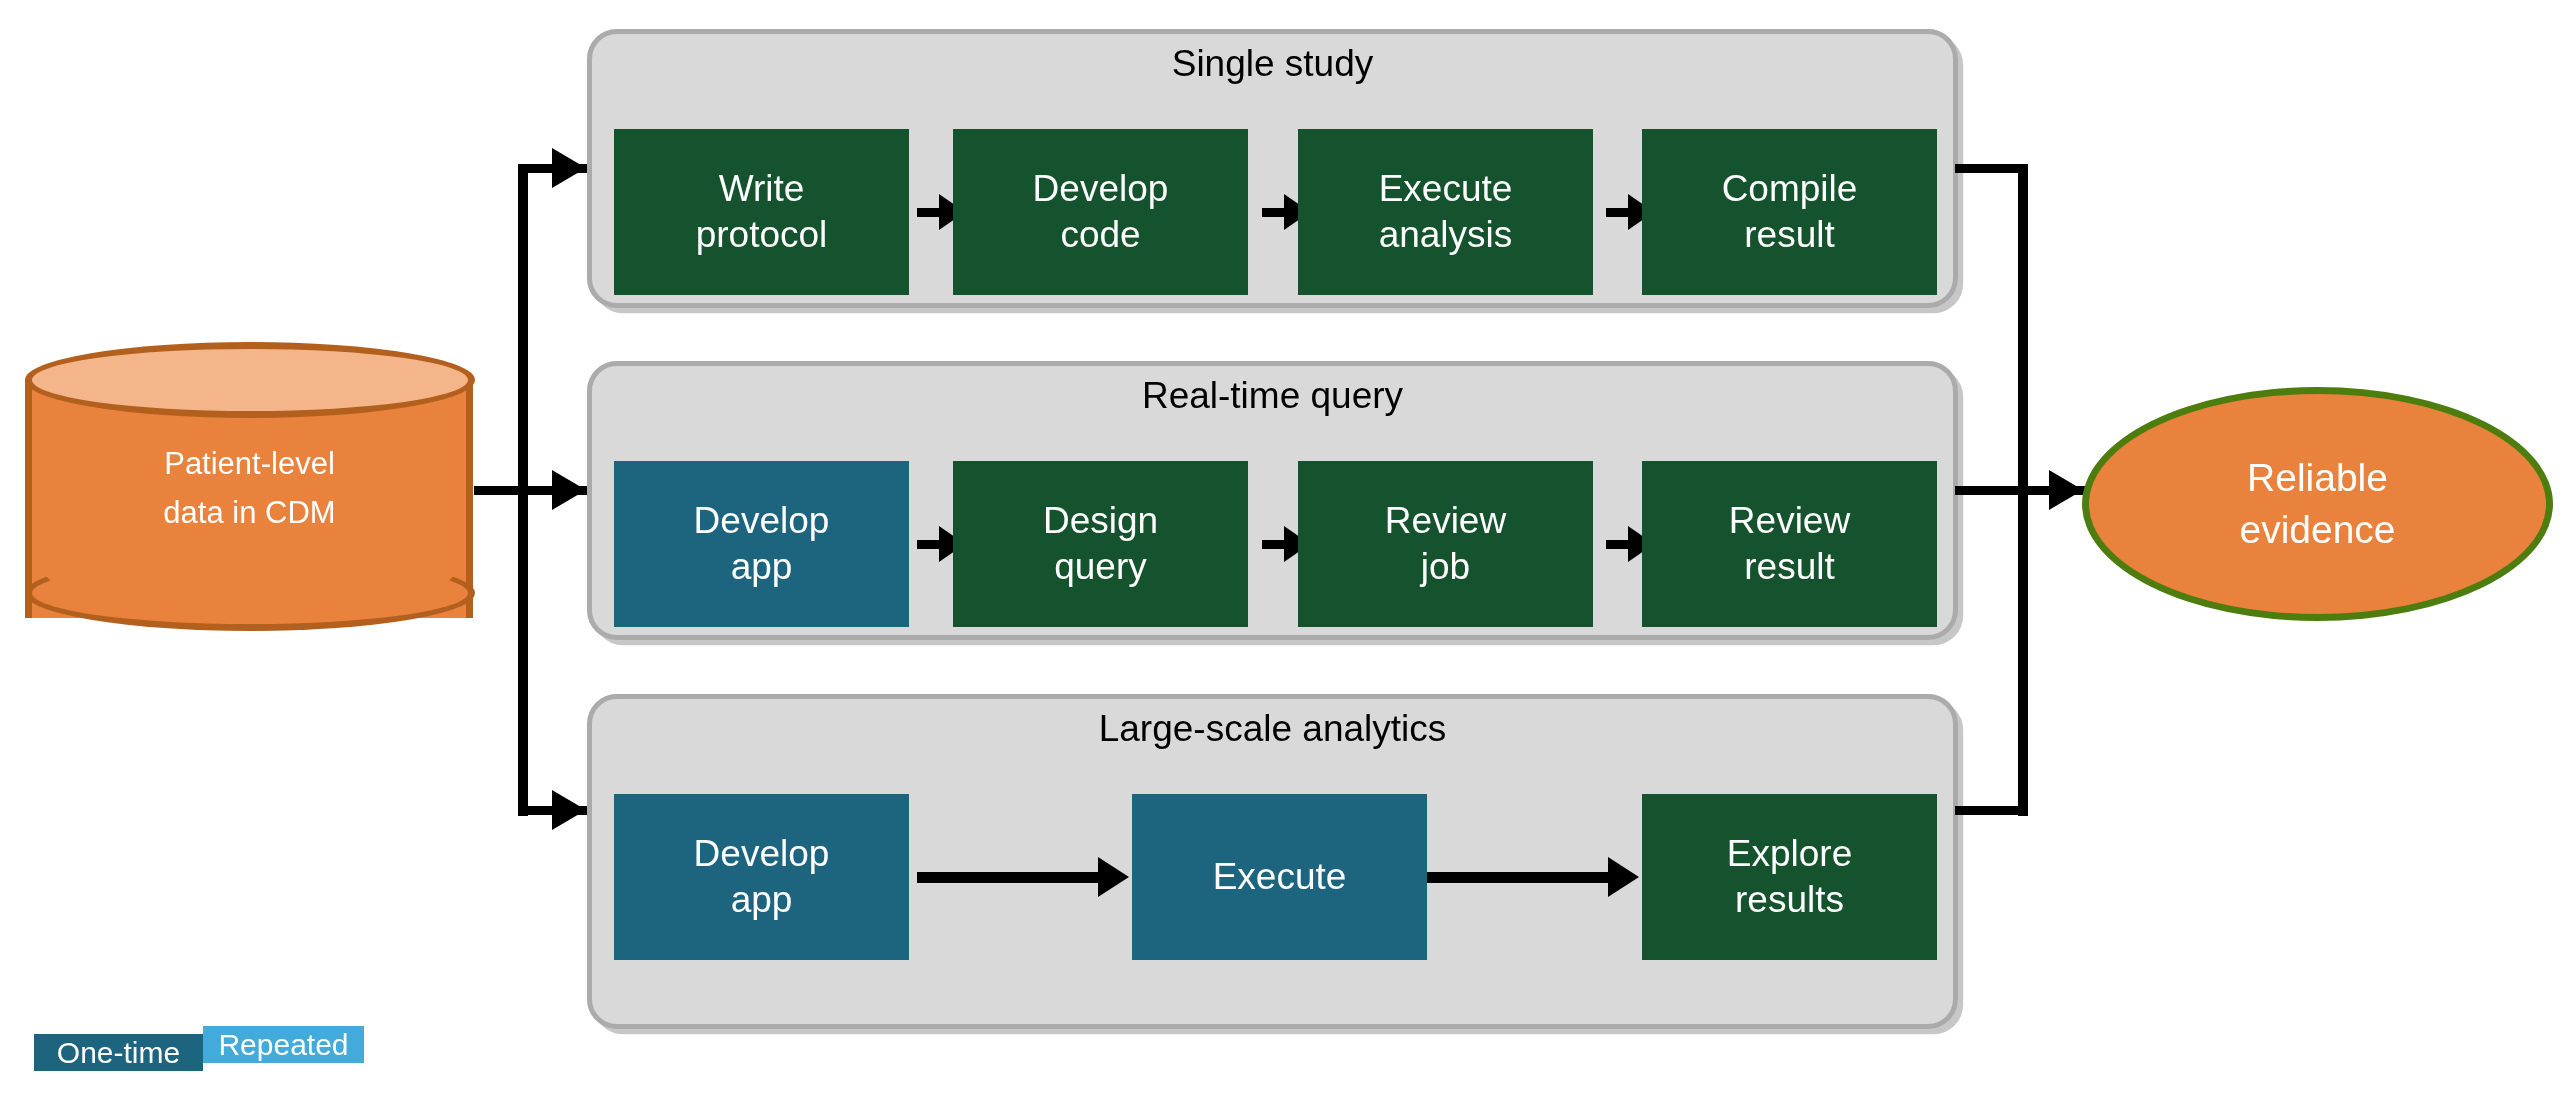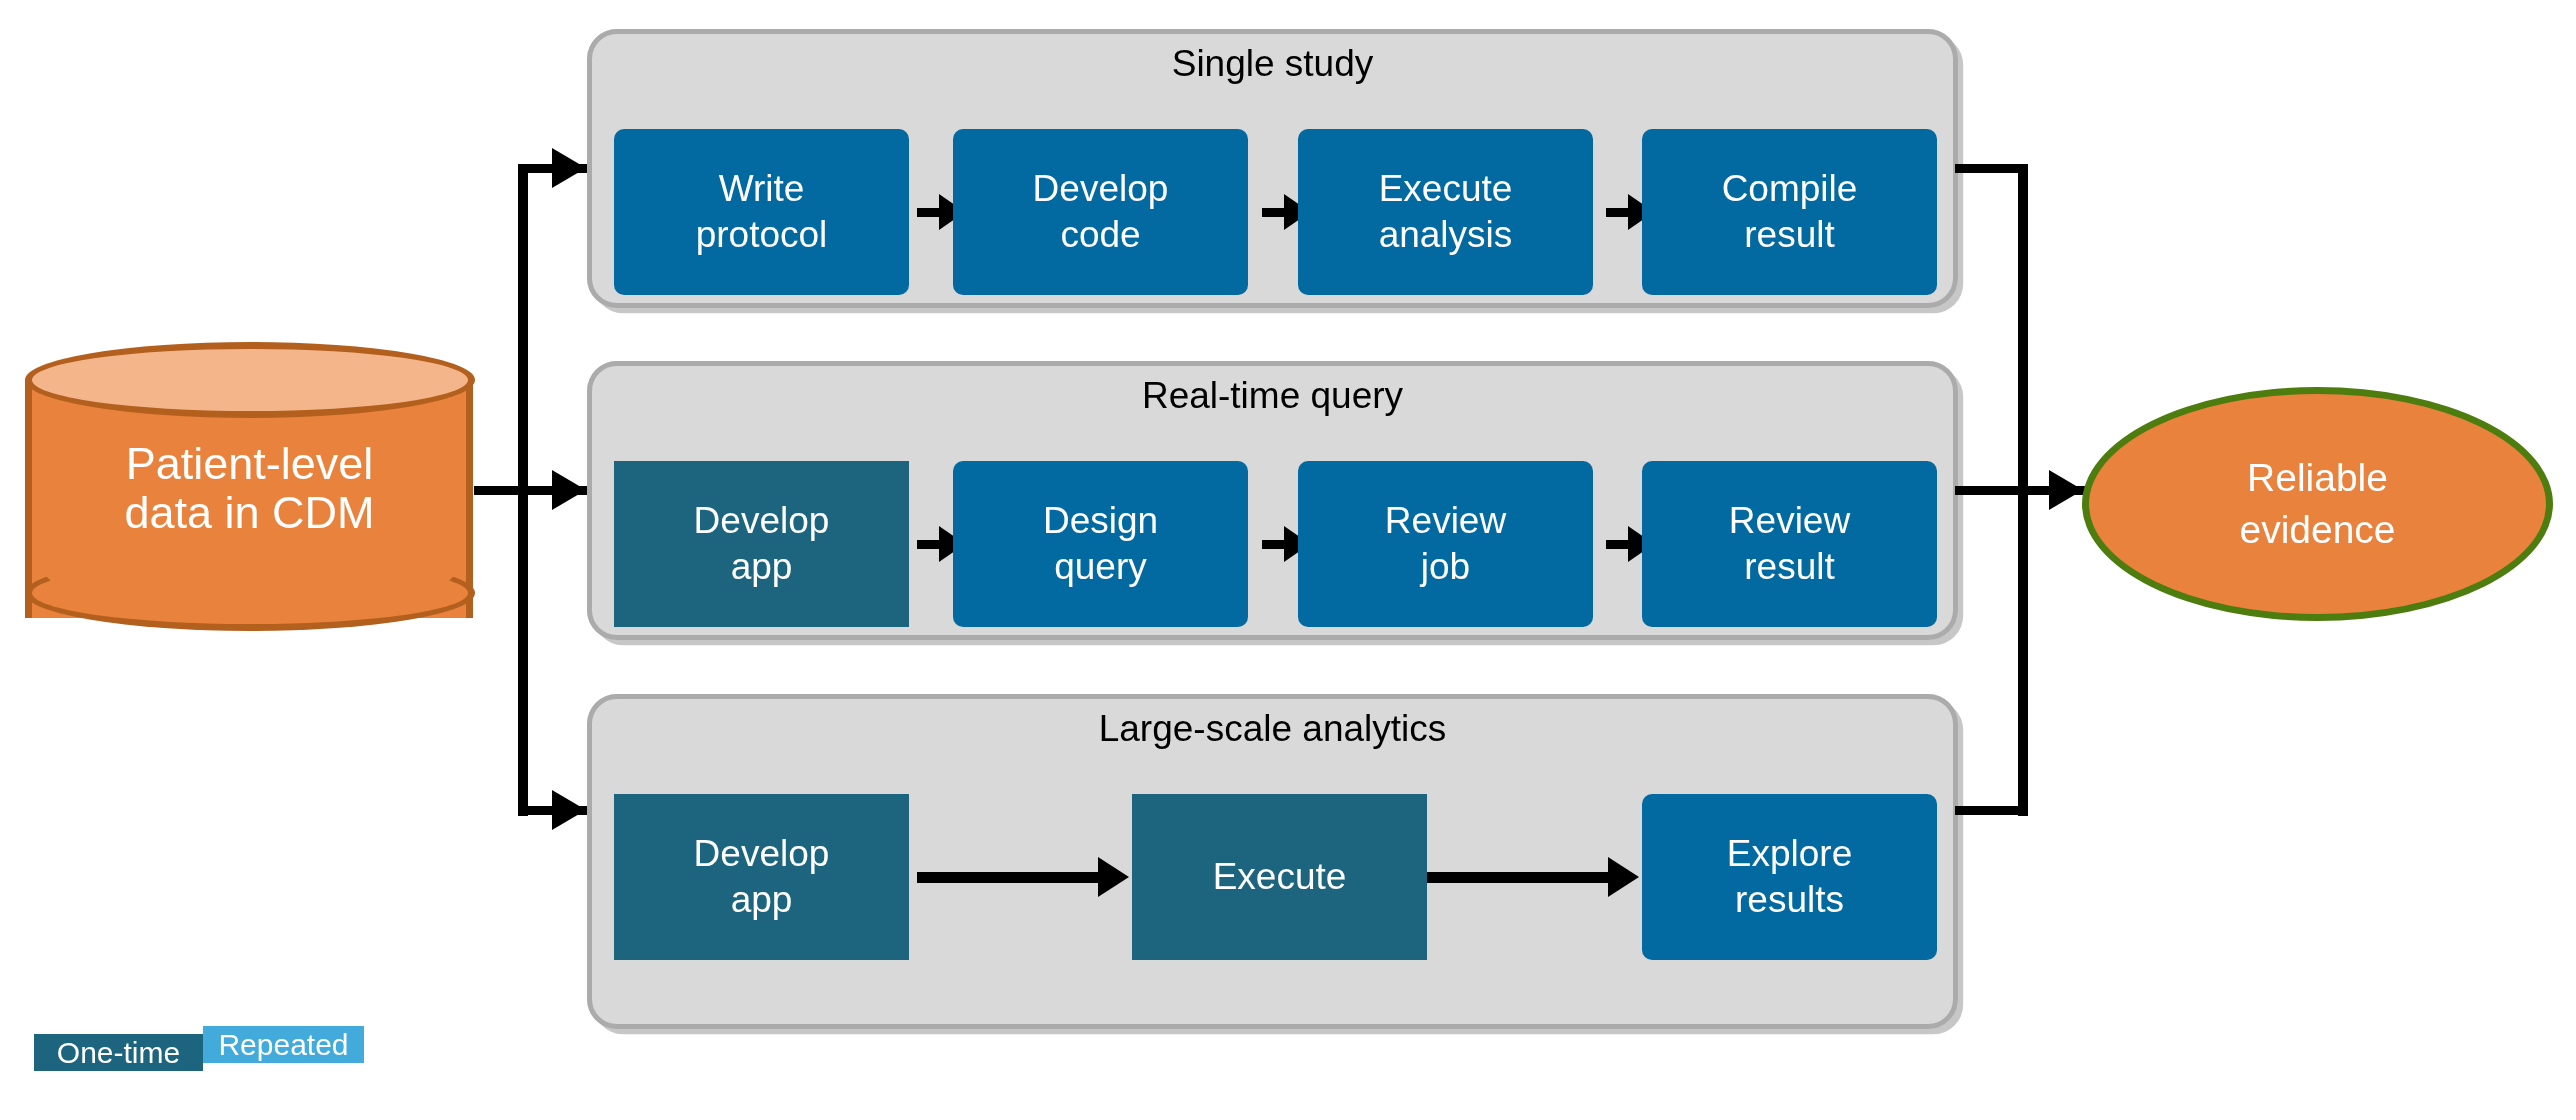--- a/index.html
+++ b/index.html
@@ -12,21 +12,21 @@
   .cylinder{position:absolute;left:24.5px;top:342px;width:450px;height:294px;}
   .cyl-body{position:absolute;left:0;top:37px;width:434px;height:239px;
             background:#E8823C;border-left:7.7px solid #B3601E;border-right:7.7px solid #B3601E;
             box-sizing:content-box;}
   .cyl-bottom{position:absolute;left:0;top:213px;width:450px;height:76px;
               border:7.7px solid #B3601E;border-radius:50%;background:#E8823C;box-sizing:border-box;
               border-top-color:transparent;}
   .cyl-top{position:absolute;left:0;top:0px;width:450px;height:76px;
            border:7.7px solid #B3601E;border-radius:50%;background:#F3B589;box-sizing:border-box;}
   .cyl-label{position:absolute;left:0;top:97px;width:450px;text-align:center;
-             color:#ffffff;font-size:45px;line-height:49px;}
+             color:#ffffff;font-size:31px;line-height:49px;}
 
   
   .ellipse{position:absolute;left:2082px;top:387px;width:471px;height:234px;
            background:#E8823C;border:7px solid #4d7c0f;border-radius:50%;
            box-sizing:border-box;display:flex;align-items:center;justify-content:center;}
   .ellipse-label{color:#ffffff;font-size:39px;line-height:52px;text-align:center;}
 
   
   .lane{position:absolute;left:587px;width:1371px;background:#D9D9D9;
         border-radius:30px;box-shadow:5.8px 5.8px 0 -0.6px rgba(0,0,0,0.22);}
@@ -34,21 +34,21 @@
         border-radius:30px;border:5.8px solid #ABABAB;box-sizing:border-box;pointer-events:none;}
   #lane0{top:29px;height:279px;}
   #lane1{top:361px;height:279px;}
   #lane2{top:694px;height:335px;}
   .lane-title{position:absolute;left:0;right:0;top:14px;text-align:center;
               font-size:37px;color:#000000;}
 
   
   .step{position:absolute;top:100px;height:166px;display:flex;align-items:center;
         justify-content:center;text-align:center;color:#ffffff;font-size:37px;line-height:46px;}
-  .repeated{background:#0369a1;border-radius:10px;}
+  .repeated{background:#14532d;}
   .onetime{background:#1D657F;}
   .c0{left:27px;width:295px;}
   .c1{left:366px;width:295px;}
   .c2{left:711px;width:295px;}
   .c3{left:1055px;width:295px;}
   .w0{left:27px;width:295px;}
   .w1{left:545px;width:295px;}
   .w2{left:1055px;width:295px;}
 
   

